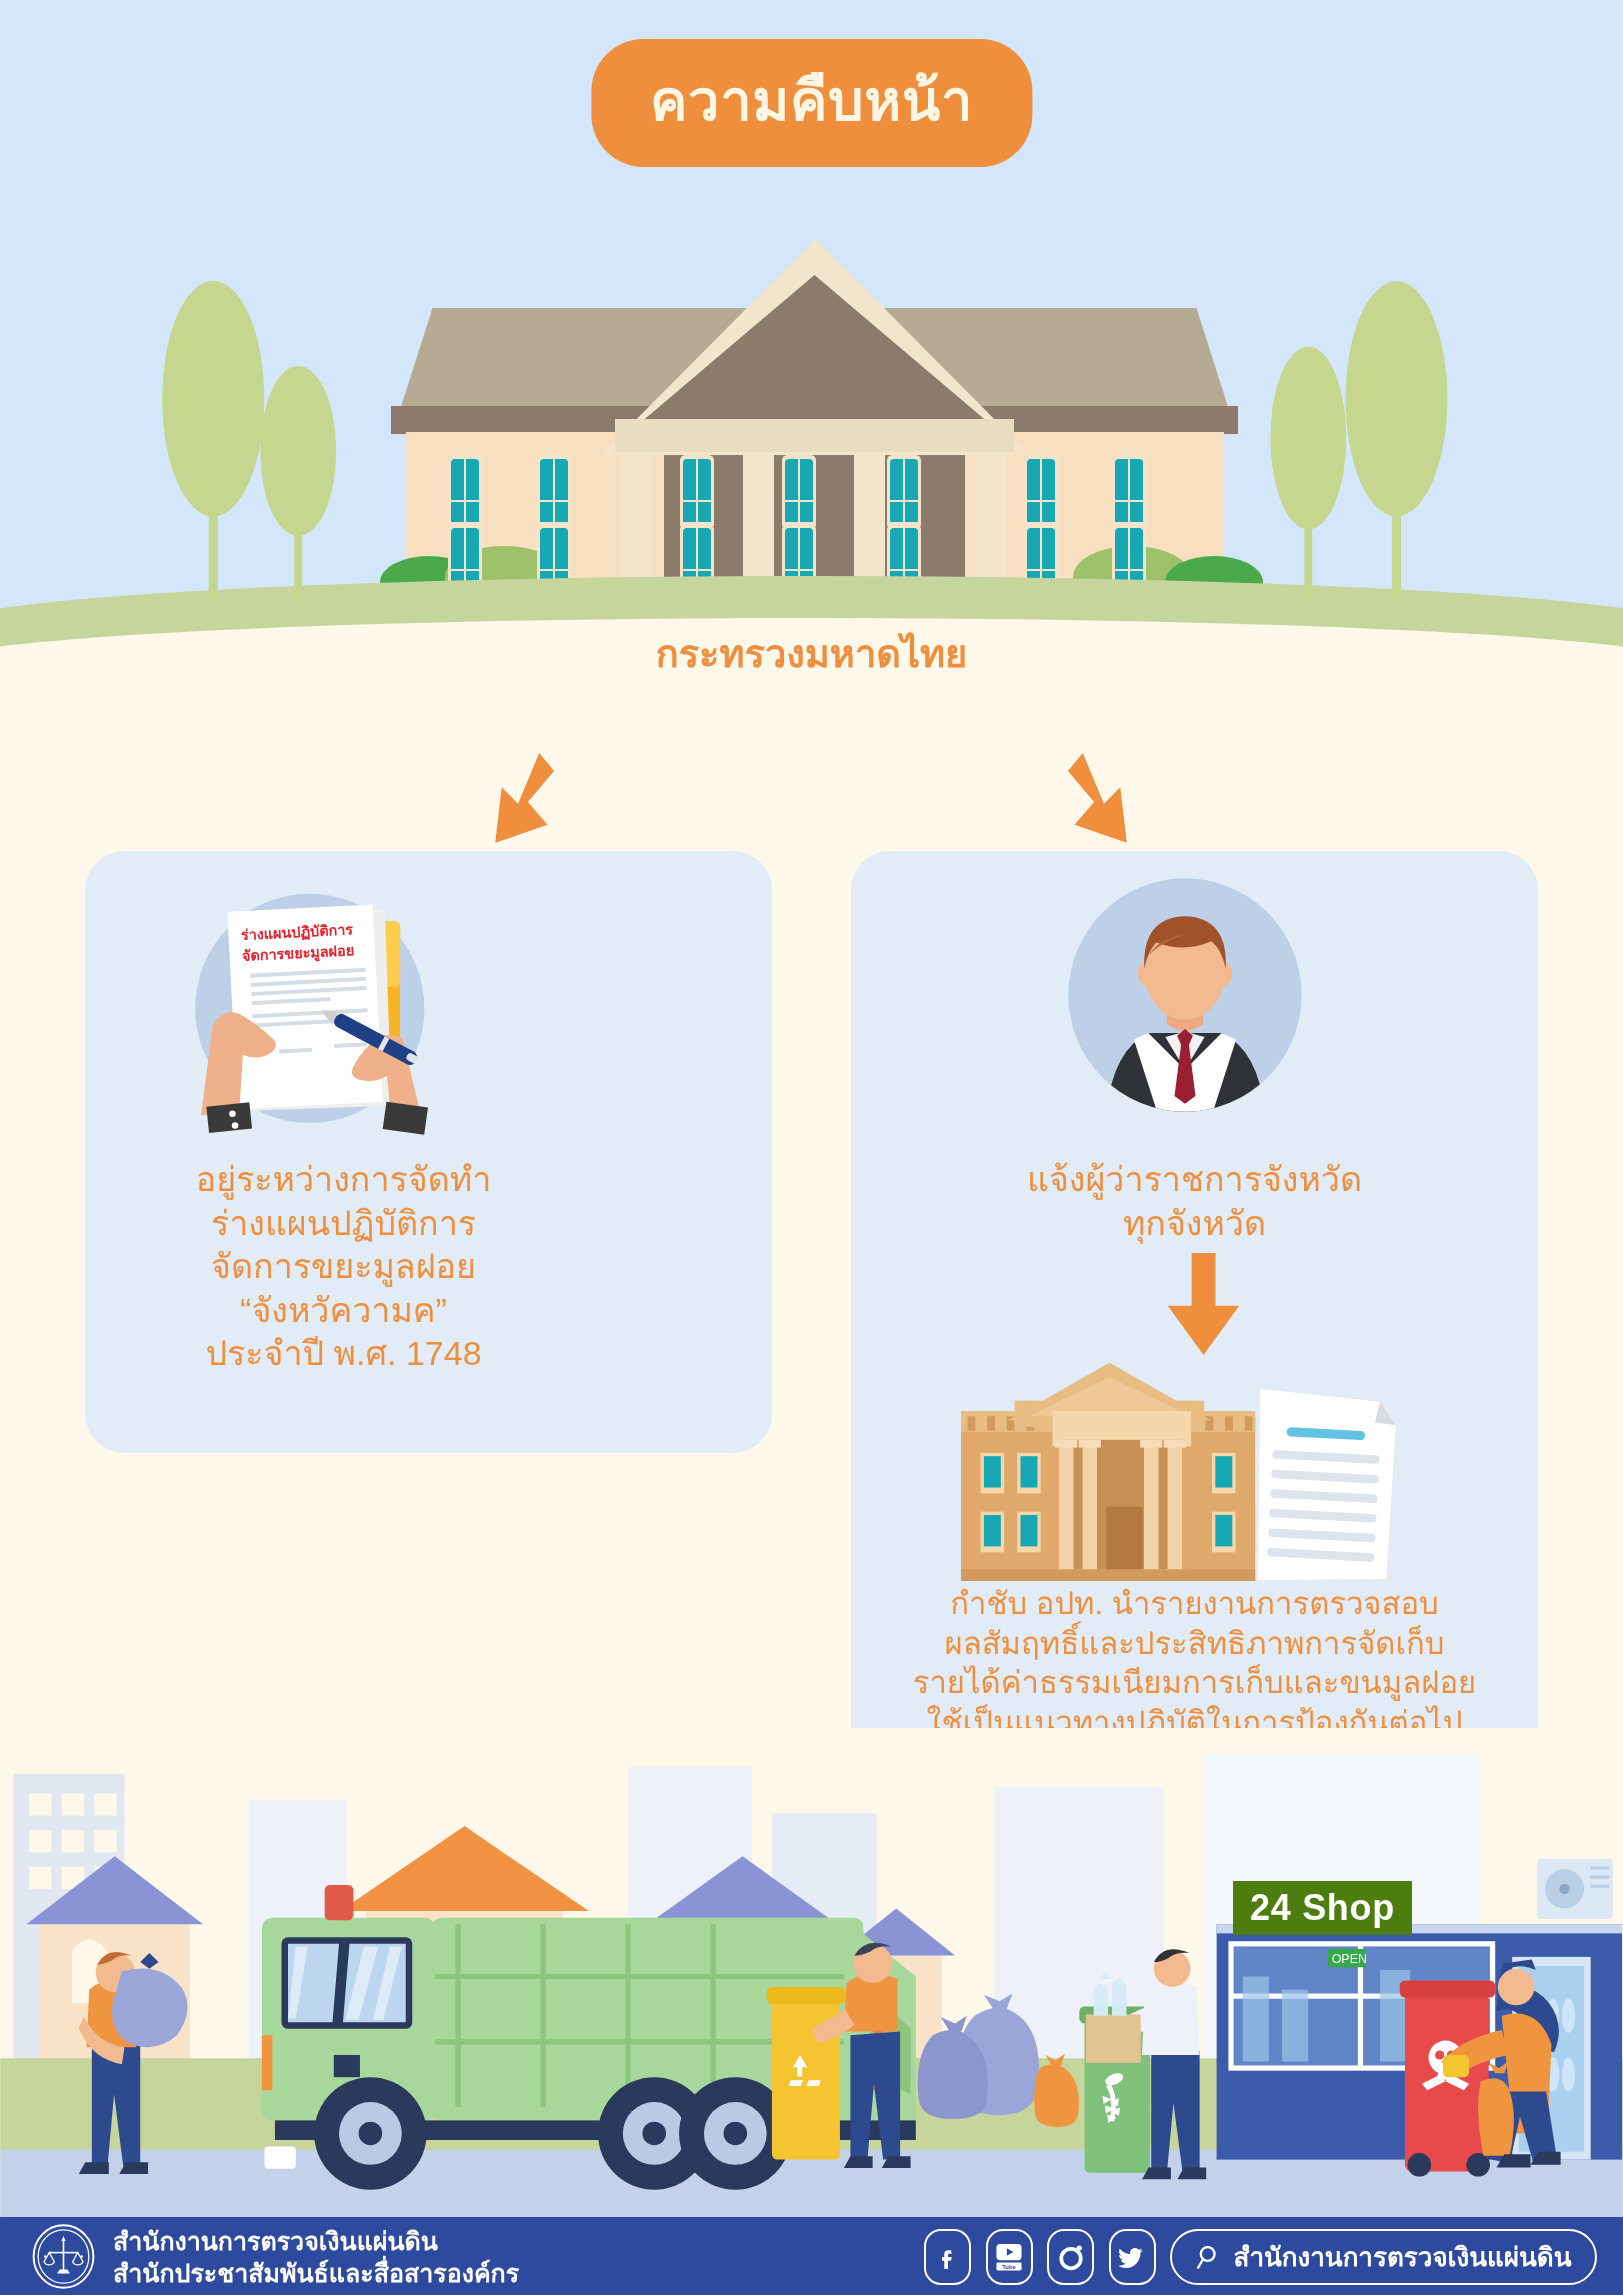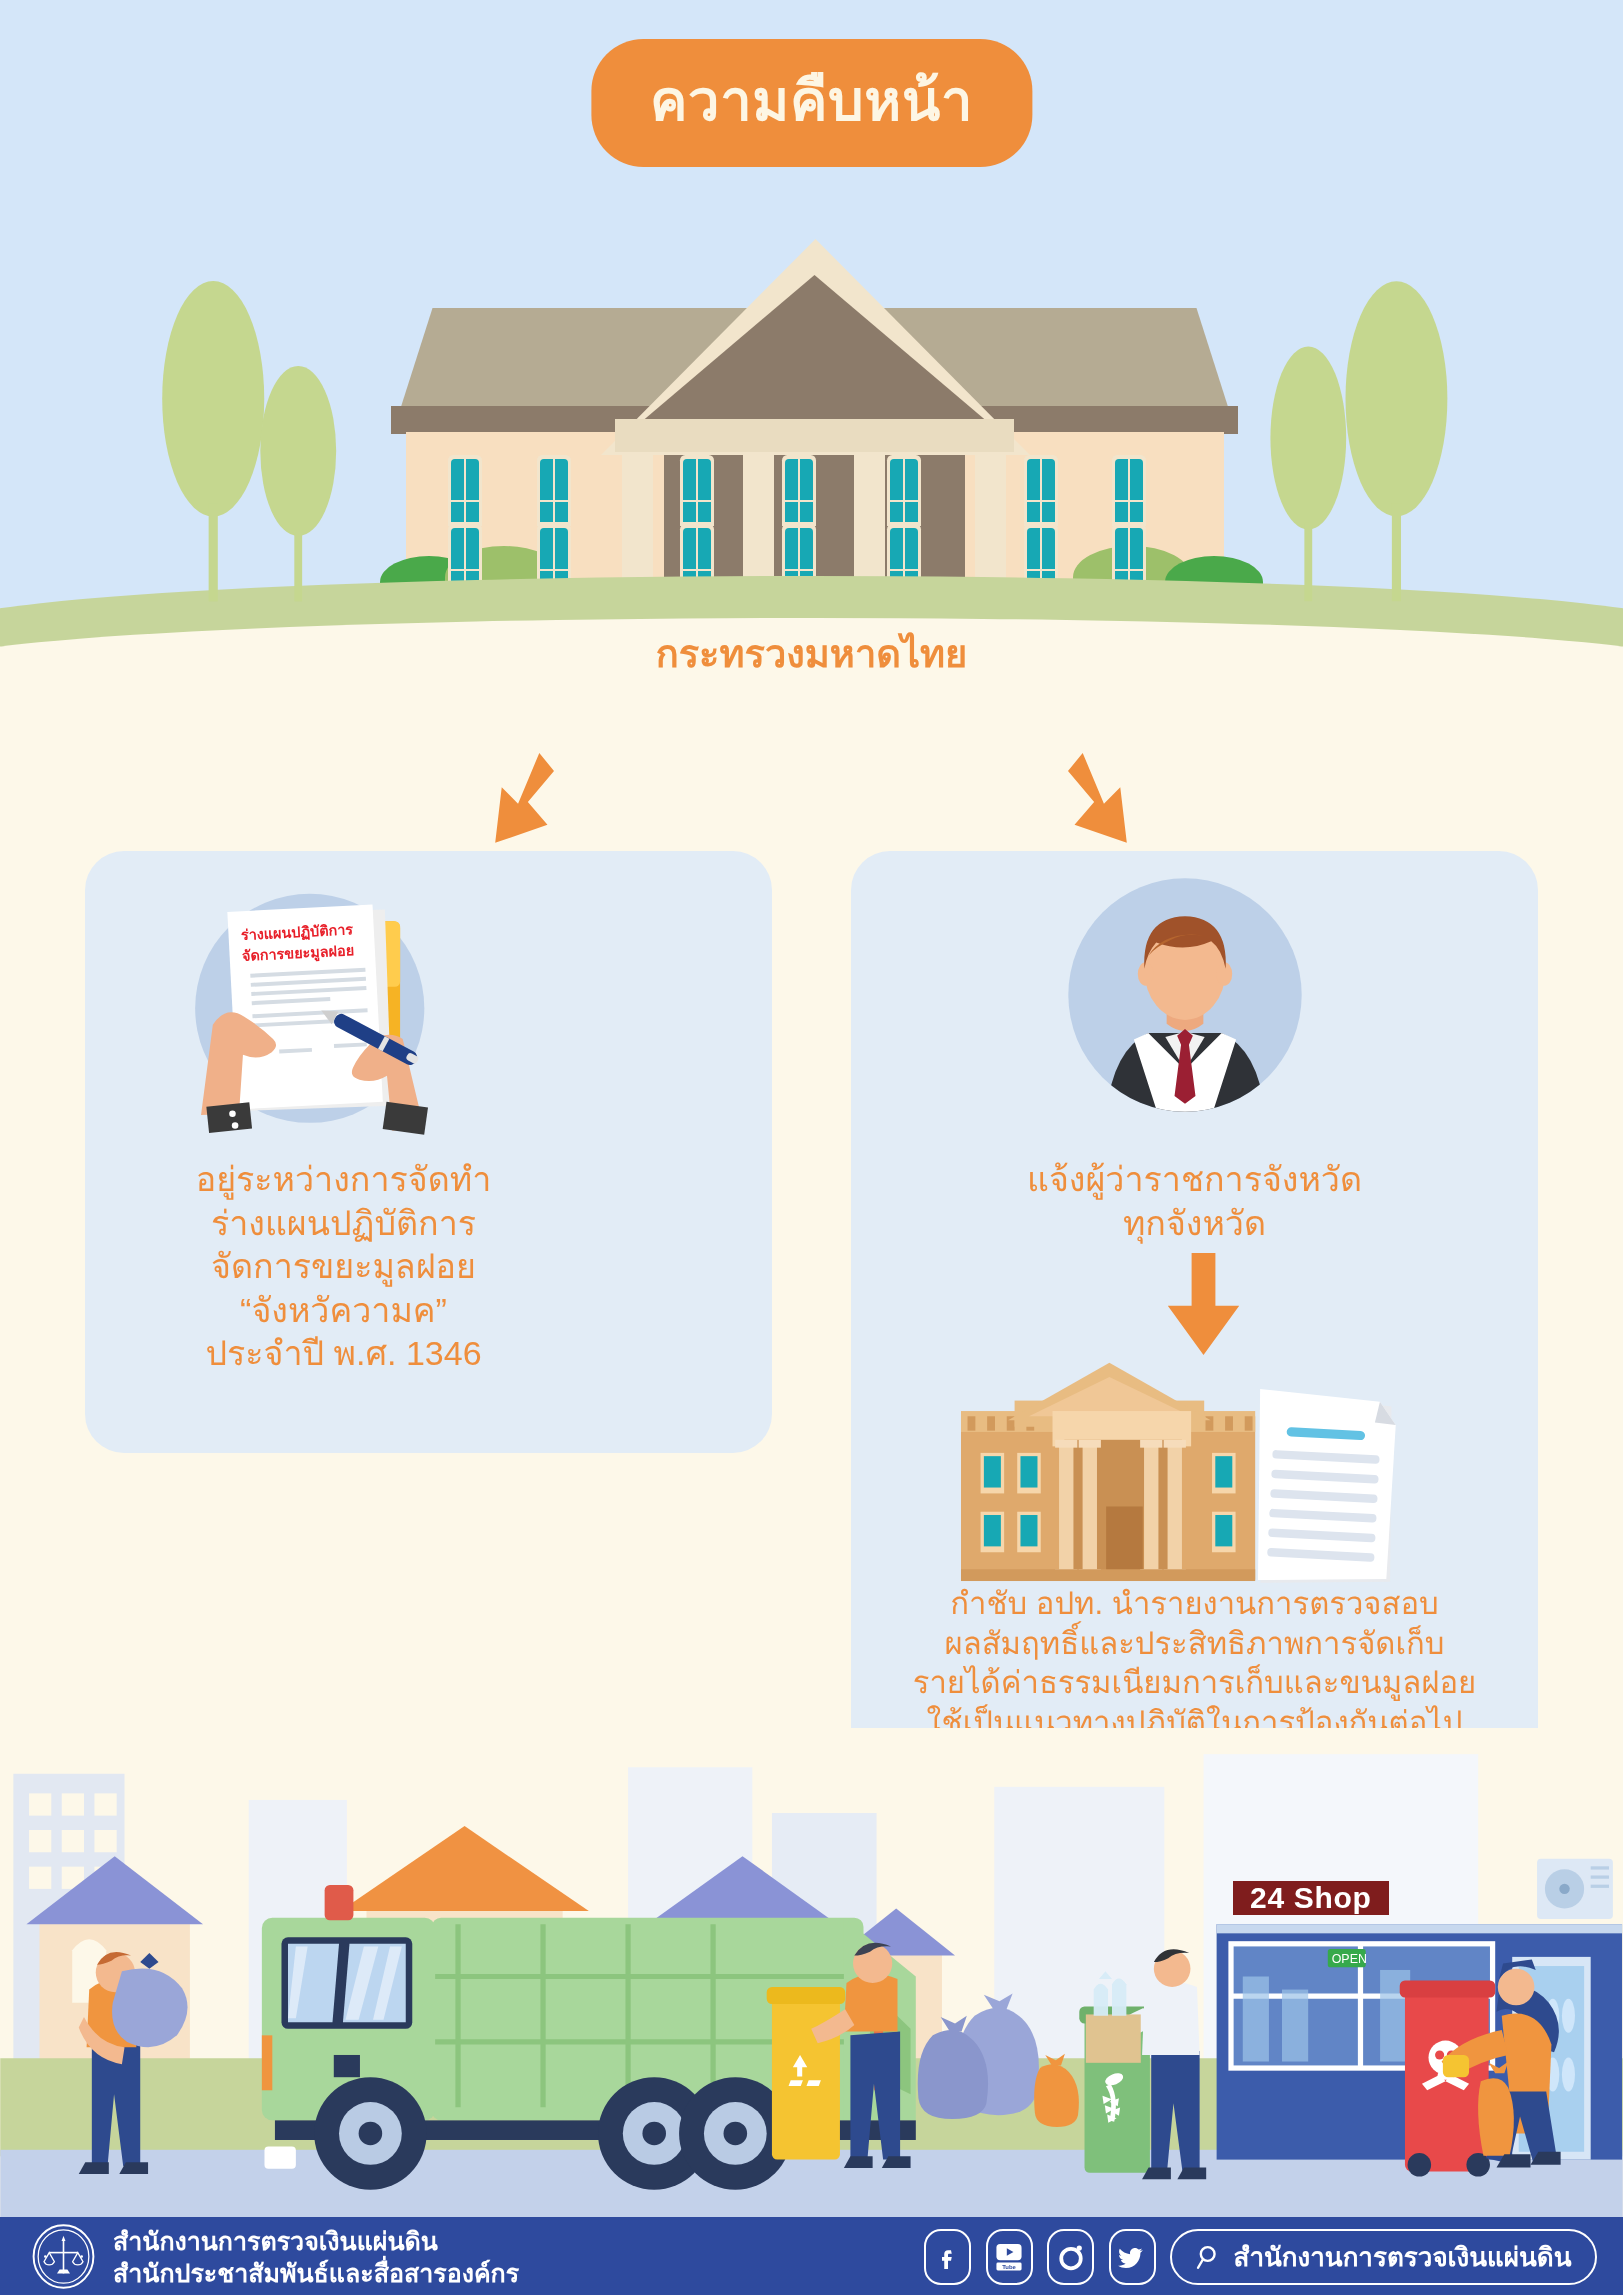--- a/index.html
+++ b/index.html
@@ -108,22 +108,22 @@
 
   
   .city {
     position:absolute; left:0; top:1728px; width:1623px; height:497px;
     overflow:hidden;
   }
   .city-sky { position:absolute; left:0; top:0; width:1623px; height:497px; background:#fdf8e9; }
 
   .shop-sign {
     position:absolute; left:1233px; top:1881px; z-index:25;
-    background:#7f1d1d; color:#fff; font-size:30px; font-weight:bold;
-    padding:0 17px; letter-spacing:0.7px;
+    background:#4d7c0f; color:#fff; font-size:36px; font-weight:bold;
+    padding:6px 17px; letter-spacing:0.7px;
   }
 
   
   .footer {
     position:absolute; left:0; top:2217px; width:1623px; height:79px;
     background:#2e4a9e; display:flex; align-items:center;
   }
   .seal { margin-left:31px; width:65px; height:65px; }
   .foot-text { margin-left:17px; color:#fff; font-size:25px; line-height:1.28; font-weight:bold; }
   .socials { margin-left:auto; display:flex; align-items:center; gap:14.4px; margin-right:26px; }
@@ -286,21 +286,21 @@
         <rect x="374" y="236" width="18" height="12" rx="5" fill="#e4e4e4"></rect>
       </g>
     </svg>
   </div>
 
   <div class="card-text ct-left">
     <div>อยู่ระหว่างการจัดทำ</div>
     <div>ร่างแผนปฏิบัติการ</div>
     <div>จัดการขยะมูลฝอย</div>
     <div>“จังหวัความค”</div>
-    <div>ประจำปี พ.ศ. 1346</div>
+    <div>ประจำปี พ.ศ. 1748</div>
   </div>
 
   <div class="card card-right"></div>
 
   <div class="avatar">
     <svg viewBox="0 0 360 360" style="width:100%;height:100%;display:block;">
       <defs>
           <clipPath id="avclip">
             <circle cx="180" cy="180" r="178"></circle>
           </clipPath>

